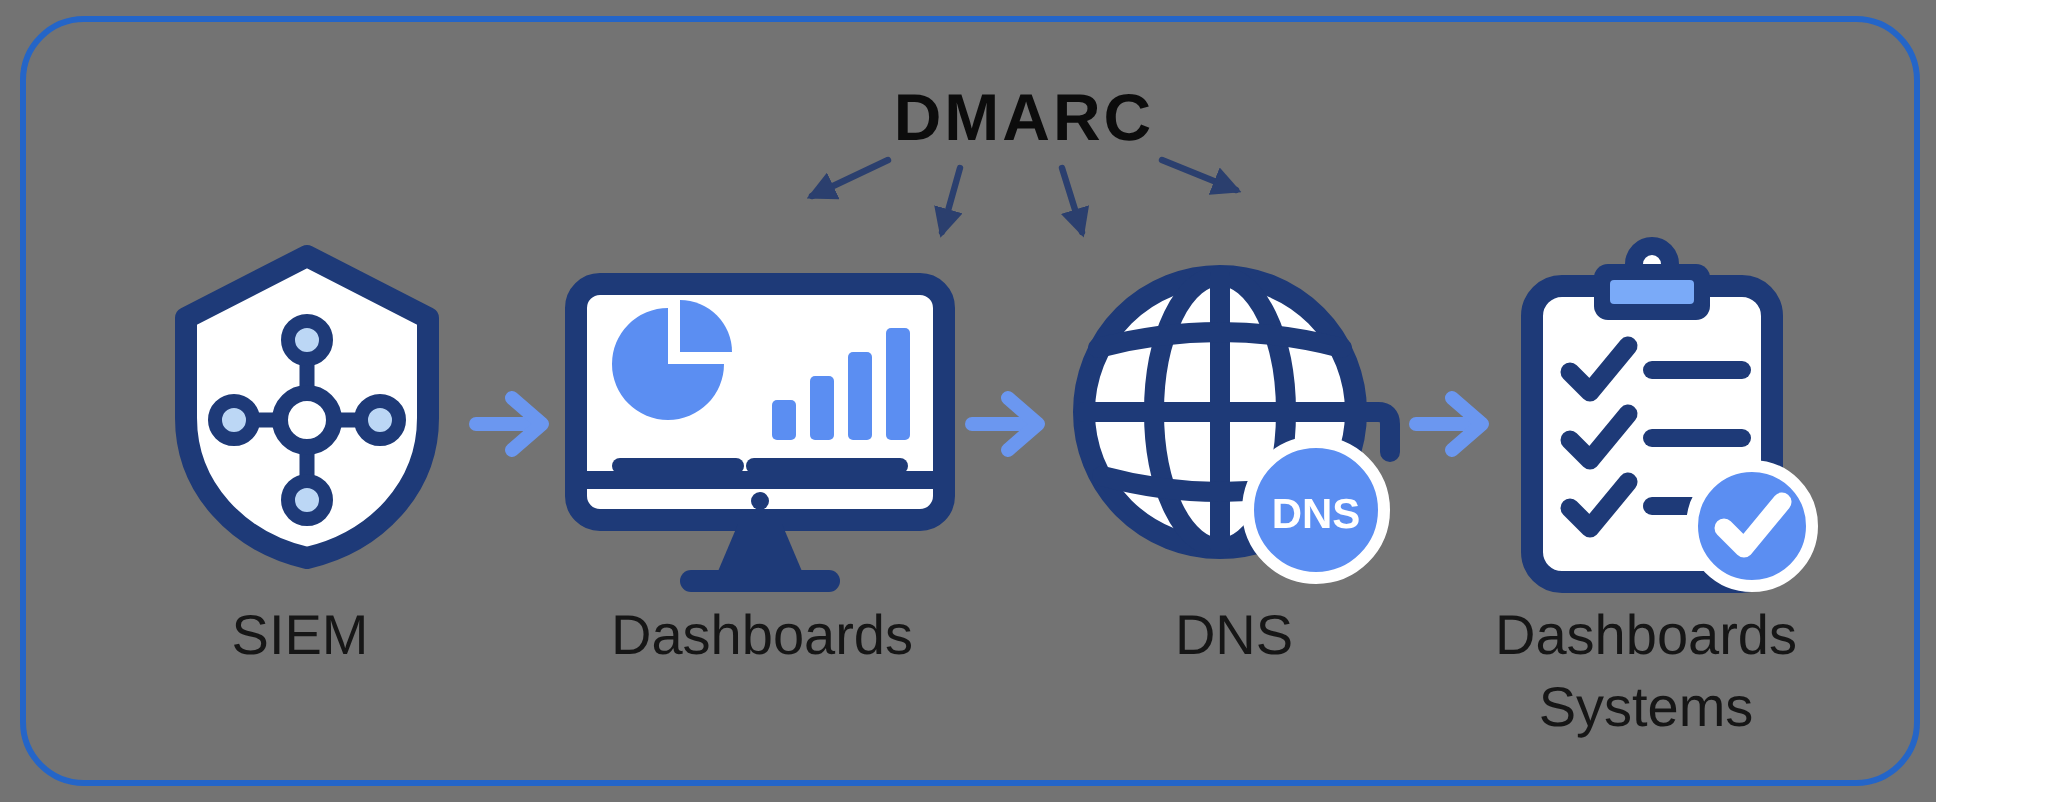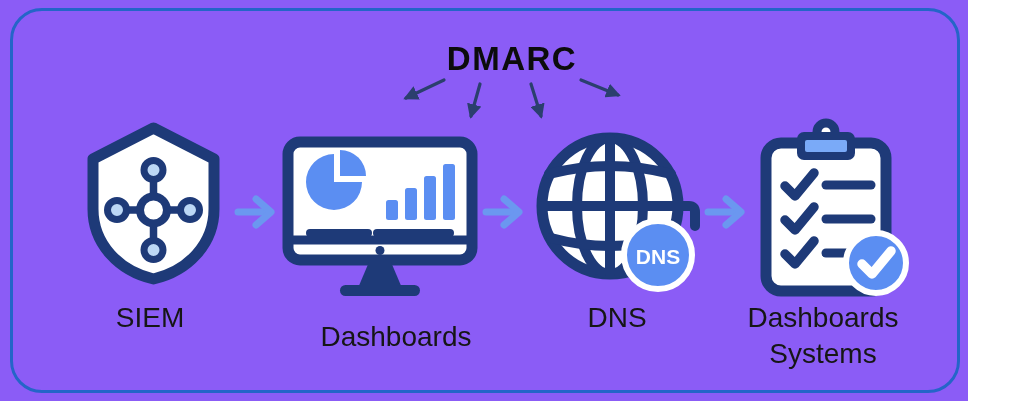--- a/index.html
+++ b/index.html
@@ -1,26 +1,26 @@
 <!DOCTYPE html>
 <html><head>
 <meta charset="utf-8">
 <style>
   html,body{margin:0;padding:0;background:#fff;}
-  #canvas{position:relative;width:968px;height:401px;background:#8b5cf6;overflow:hidden;
+  #canvas{position:relative;width:968px;height:401px;background:#737373;overflow:hidden;
           font-family:"Liberation Sans",sans-serif;}
   .frame{position:absolute;left:10px;top:8px;right:8px;bottom:8px;
          border:3px solid #2465c8;border-radius:32px;}
   .title{position:absolute;left:412px;top:40px;width:200px;text-align:center;
          font-size:33px;font-weight:800;letter-spacing:1.5px;color:#0c0c0c;}
   .node-icon{position:absolute;}
   .node-label{position:absolute;text-align:center;font-size:28px;line-height:36px;
               font-weight:500;color:#161616;}
   .lbl-siem{left:70px;top:300px;width:160px;}
-  .lbl-dash{left:286px;top:300px;width:220px;margin-top:19px;}
+  .lbl-dash{left:271px;top:300px;width:220px;}
   .lbl-dns{left:547px;top:300px;width:140px;}
   .lbl-comp{left:713px;top:300px;width:220px;}
   .conn{position:absolute;top:195px;}
   .c1{left:234px;} .c2{left:482px;} .c3{left:704px;}
   .dmarc-arrows{position:absolute;left:380px;top:76px;}
   .badge-text{font-family:"Liberation Sans",sans-serif;font-weight:700;}
 </style>
 </head>
 <body>
 

